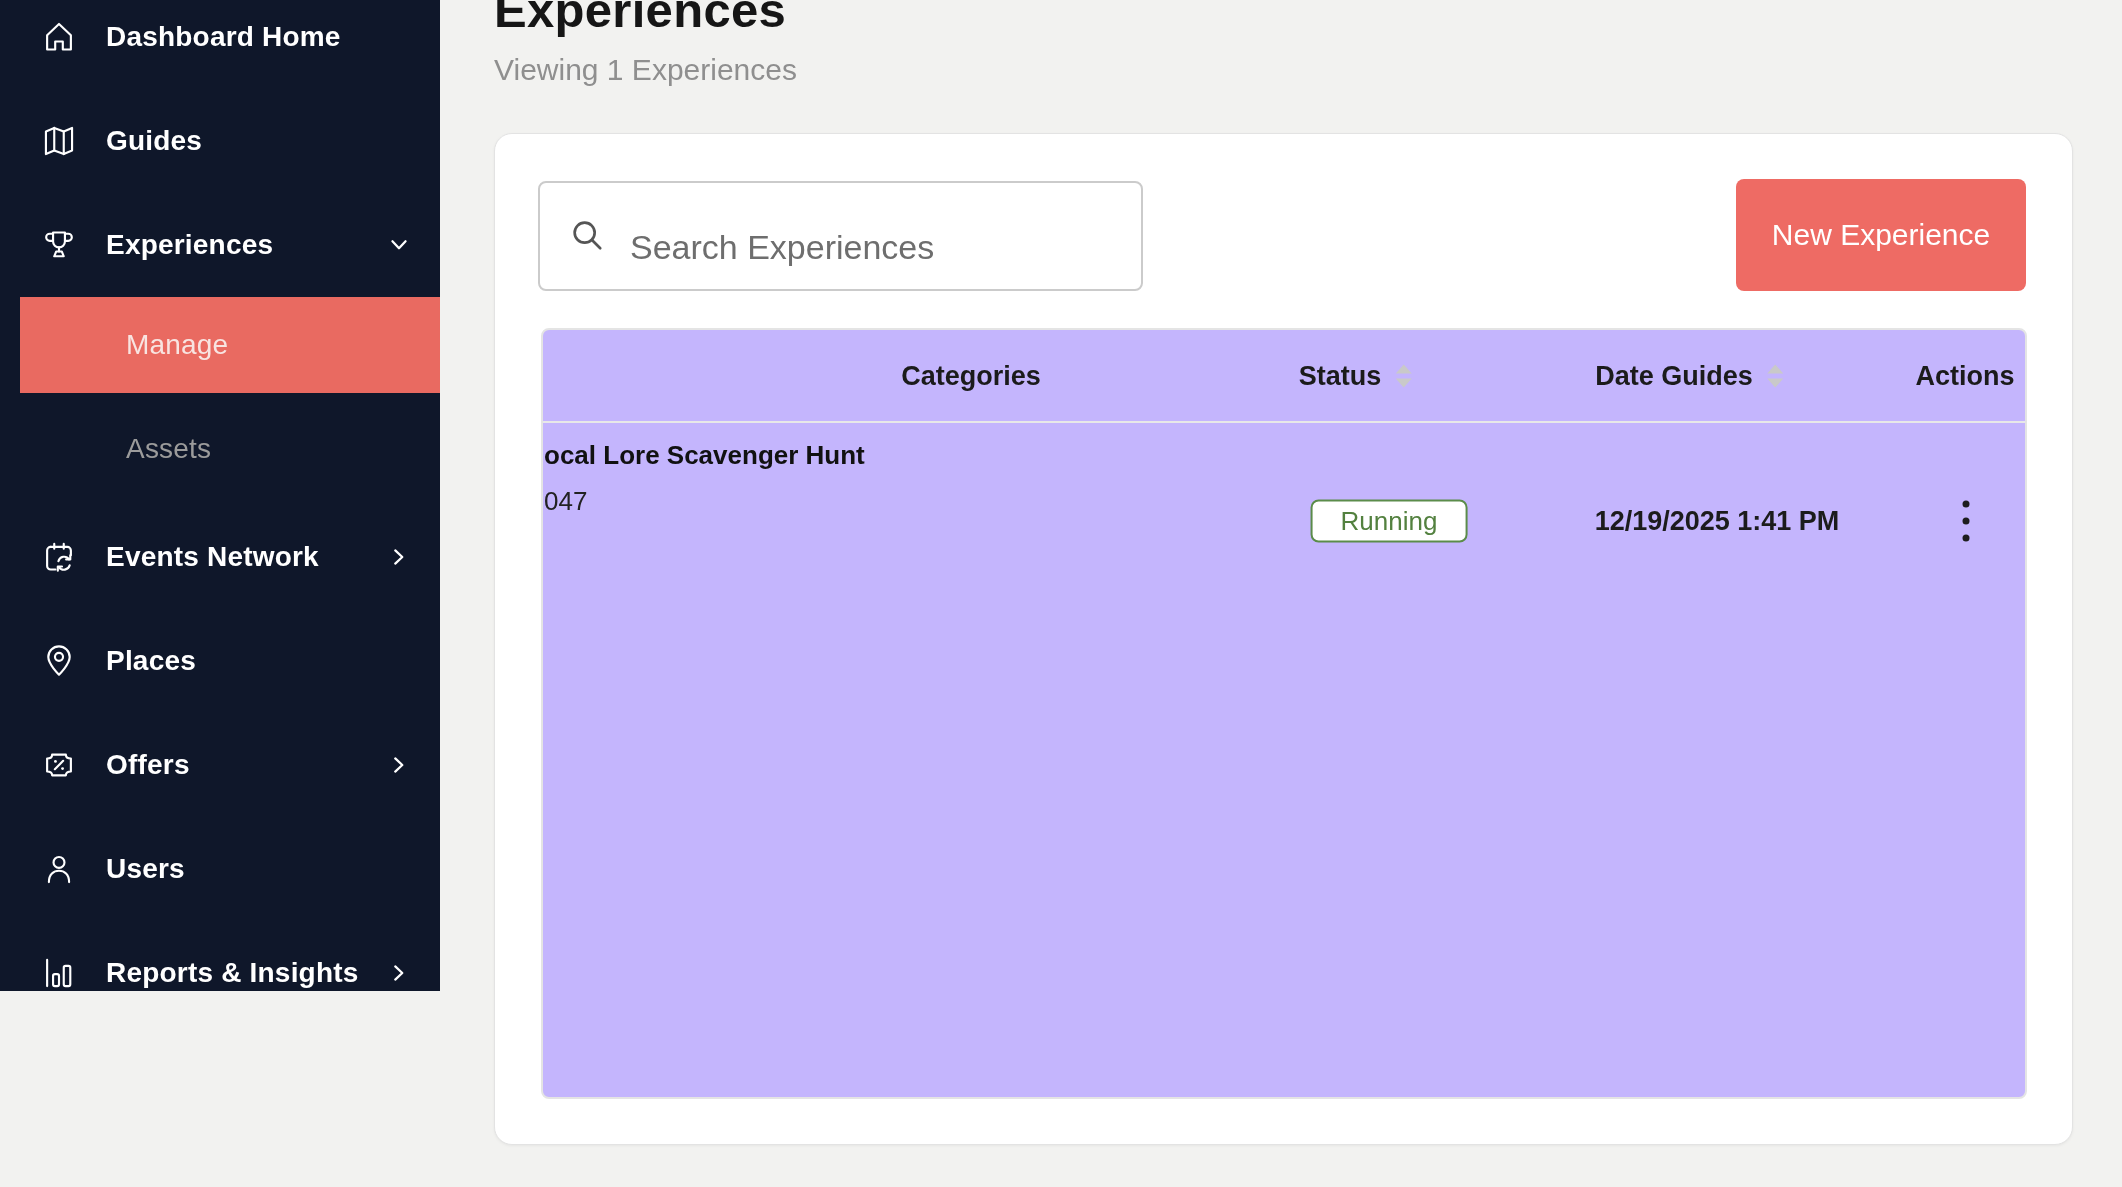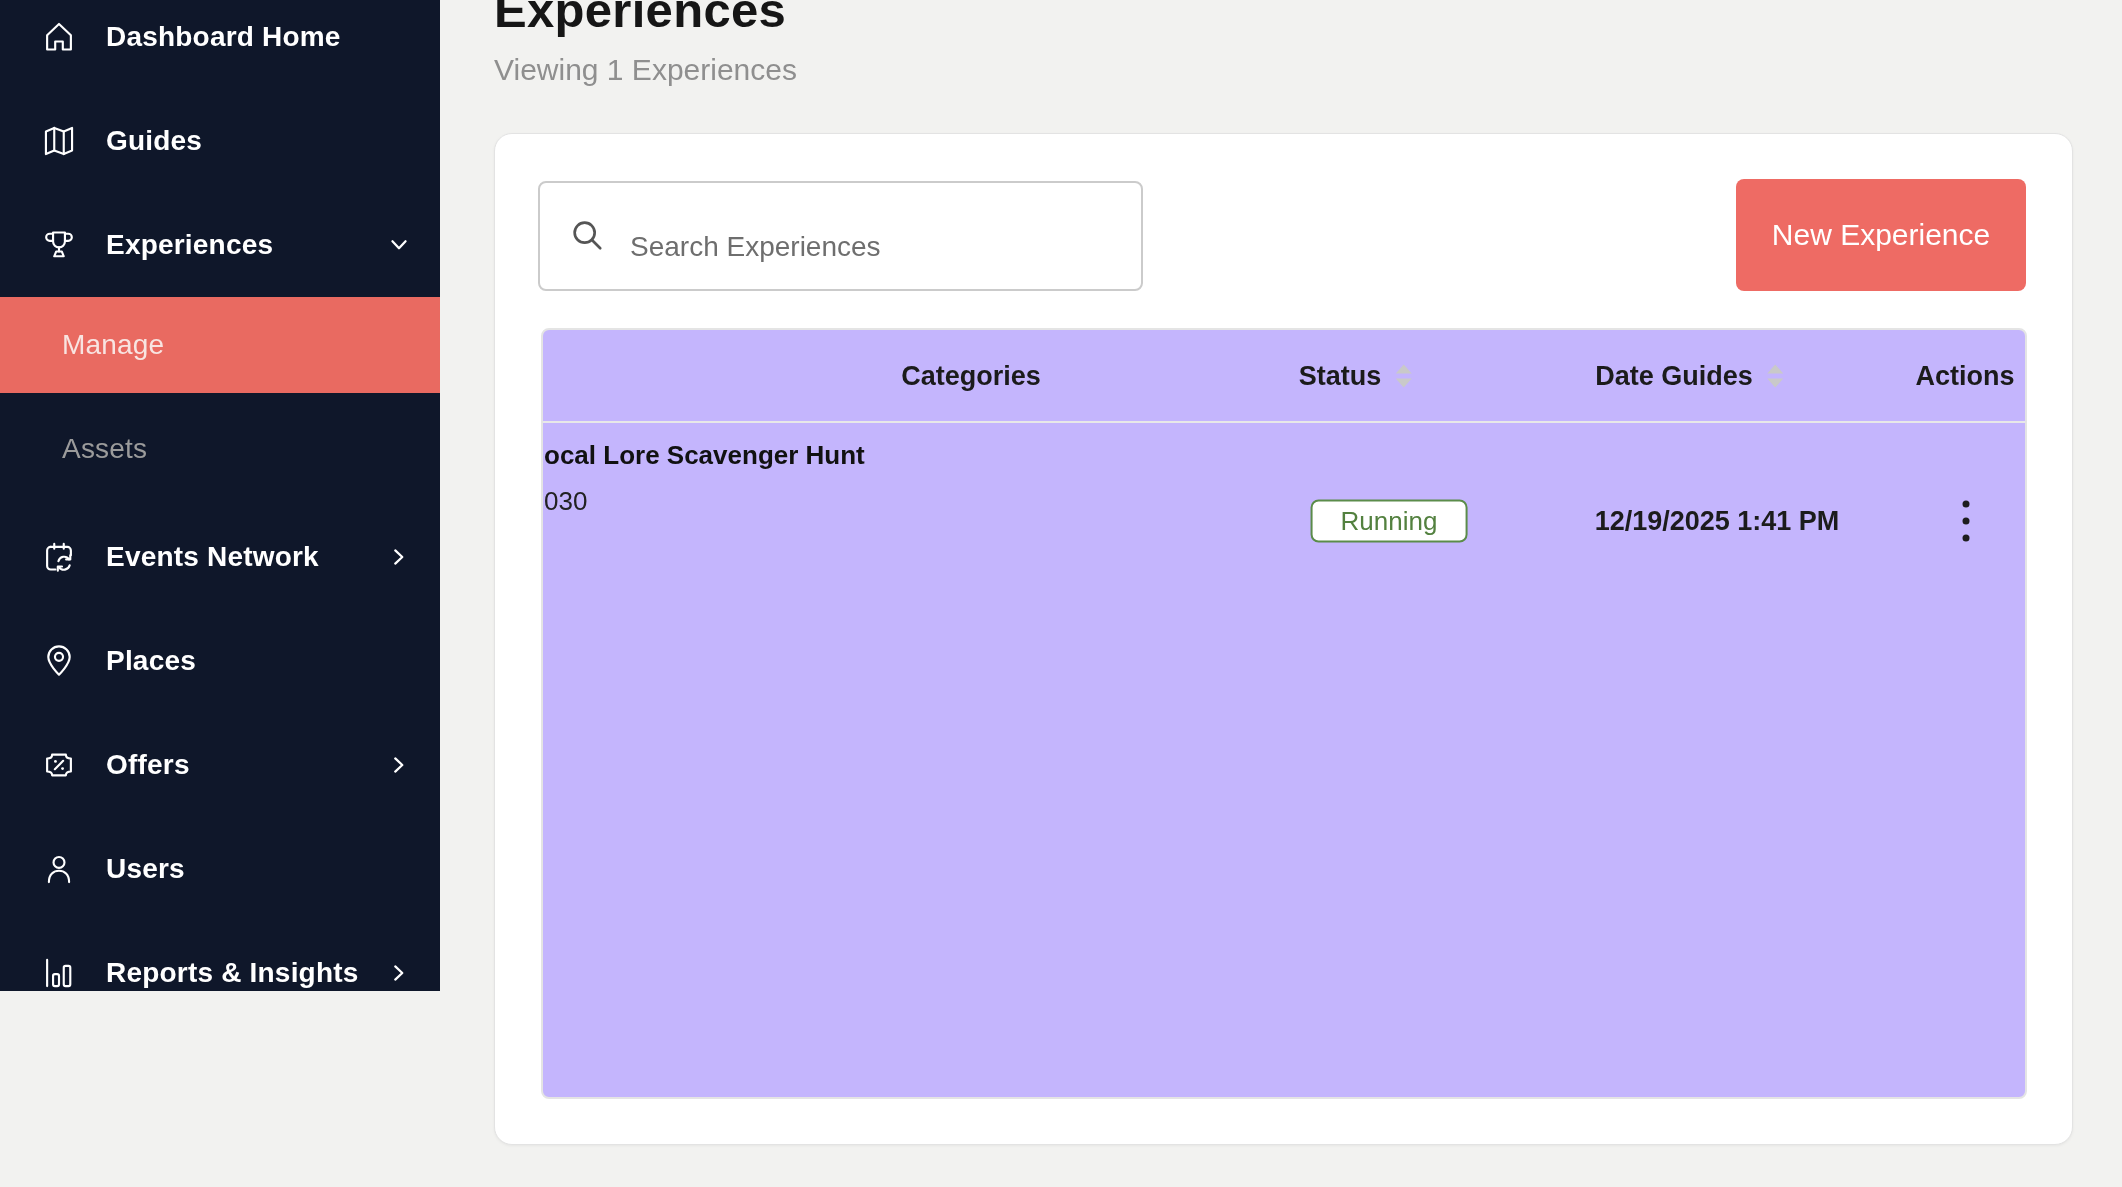--- a/index.html
+++ b/index.html
@@ -15,21 +15,21 @@
     position:absolute; left:0; top:0; width:440px; height:991px;
     background:#0f172a; overflow:hidden; z-index:5;
   }
   .nav { margin-top:-15px; display:flex; flex-direction:column; }
   .nav-item {
     position:relative; display:flex; align-items:center;
     height:104px; padding-left:40px; cursor:pointer;
   }
   .nav-item .nav-icon { width:38px; height:38px; margin-right:28px; flex:0 0 38px; }
   .nav-item .nav-label { color:#ffffff; font-size:28px; font-weight:600; letter-spacing:.2px; }
-  .nav-item.sub { padding-left:62px; }
+  .nav-item.sub { padding-left:106px;margin-left:20px; }
   .nav-item.sub .nav-label { font-weight:400; }
   .nav-item.manage { height:96px; background:#E96A61; }
   .nav-item.manage .nav-label { color:#F8E4E1; }
   .nav-item.zones { height:112px; }
   .nav-item.zones .nav-label { color:#9b9b9b; }
   .chev { position:absolute; right:26px; width:30px; height:30px; }
 
   
   .main { position:absolute; left:440px; top:0; right:0; bottom:0; }
   .page-title {
@@ -45,21 +45,21 @@
   }
 
   
   .search-box {
     position:absolute; left:43px; top:47px; width:605px; height:110px;
     border:2px solid #cbcbcb; border-radius:8px; display:flex; align-items:center;
     padding-left:28px; background:#fff;
   }
   .search-box svg { flex:0 0 40px; margin-right:22px; }
   .search-box input {
-    border:none; outline:none; font-size:28px; color:#333; width:480px;
+    border:none; outline:none; font-size:34px; color:#333; width:480px;
     font-family:"Liberation Sans", sans-serif; background:transparent;margin-top:22px;
   }
   .search-box input::placeholder { color:#6e6e6e; opacity:1; }
 
   
   .new-btn {
     position:absolute; left:1241px; top:45px; width:290px; height:112px;
     background:#EE6B64; color:#ffffff; font-size:30px; font-weight:400;
     border:none; border-radius:8px; cursor:pointer; display:flex;
     align-items:center; justify-content:center; font-family:"Liberation Sans", sans-serif;
@@ -241,21 +241,21 @@
             <i class="up"></i>
             <i class="down"></i>
           </span>
       </div>
       <div class="th" style="left:1422px">
         <span>Actions</span>
       </div>
 
       <div>
         <div class="row-name">ocal Lore Scavenger Hunt</div>
-        <div class="row-name2">030</div>
+        <div class="row-name2">047</div>
         <div class="status-badge">Running</div>
         <div class="row-date">12/19/2025 1:41 PM</div>
         <div class="kebab">
             <b></b>
             <b></b>
             <b></b>
           </div>
       </div>
     </div>
 

